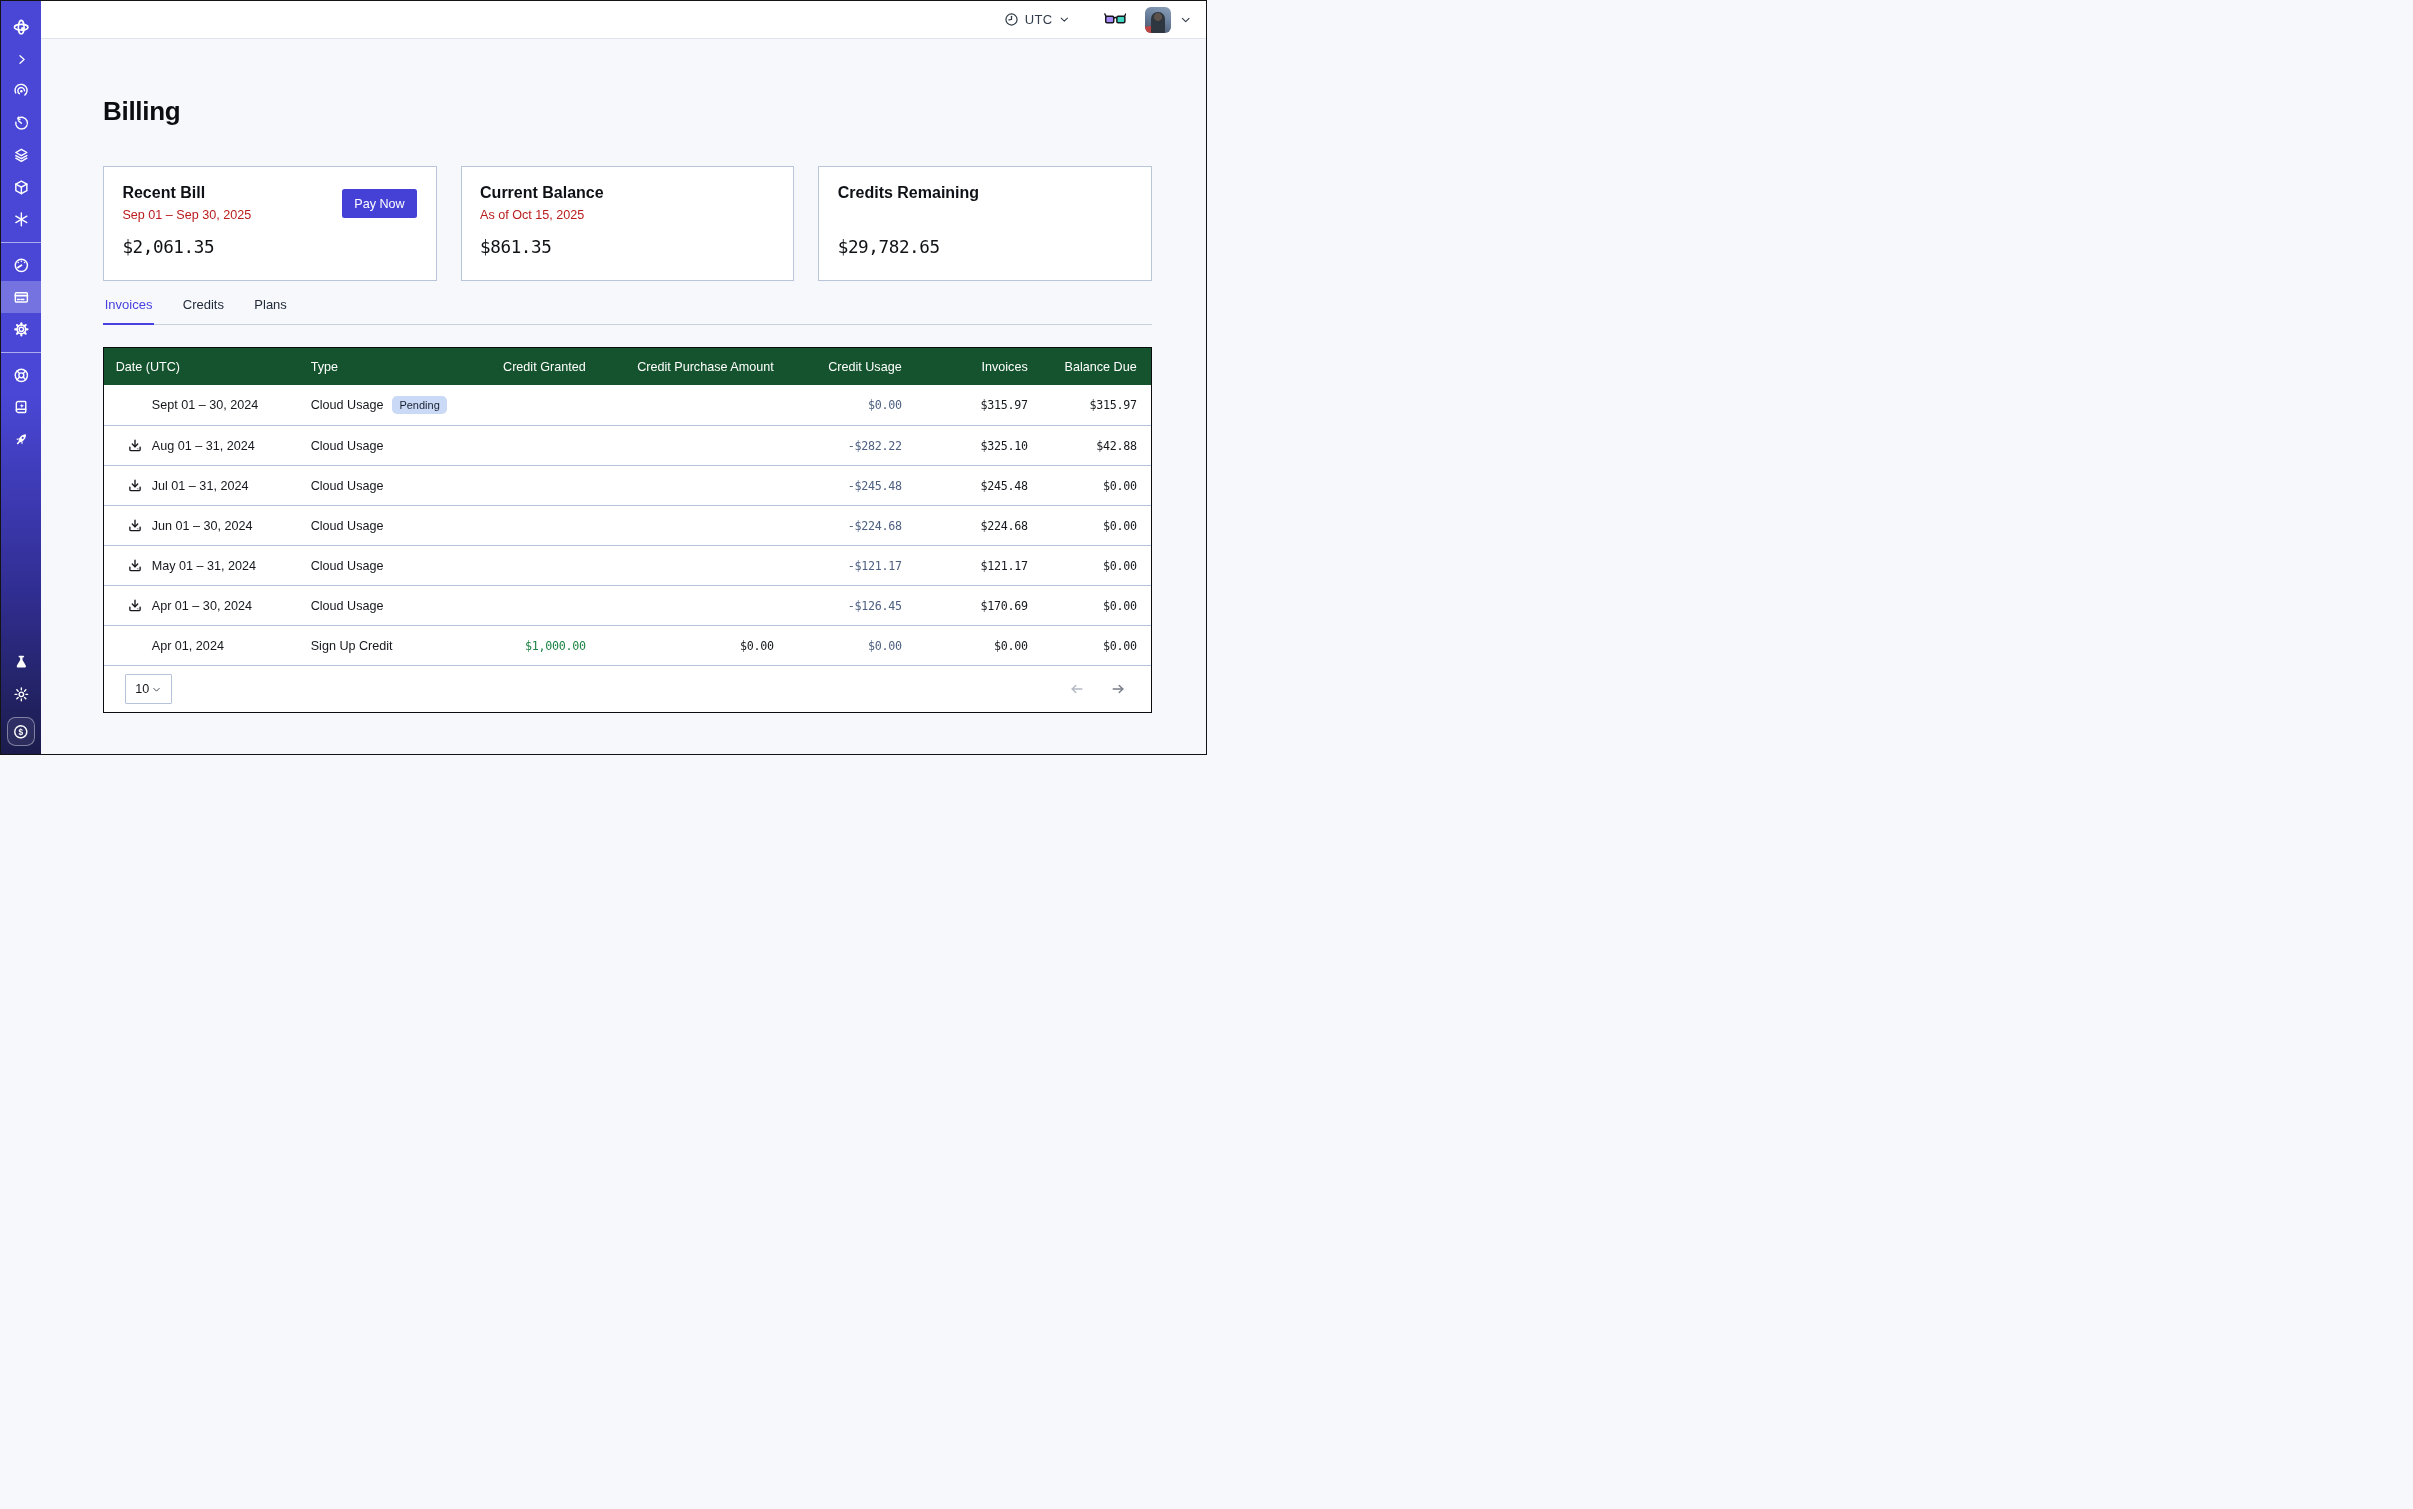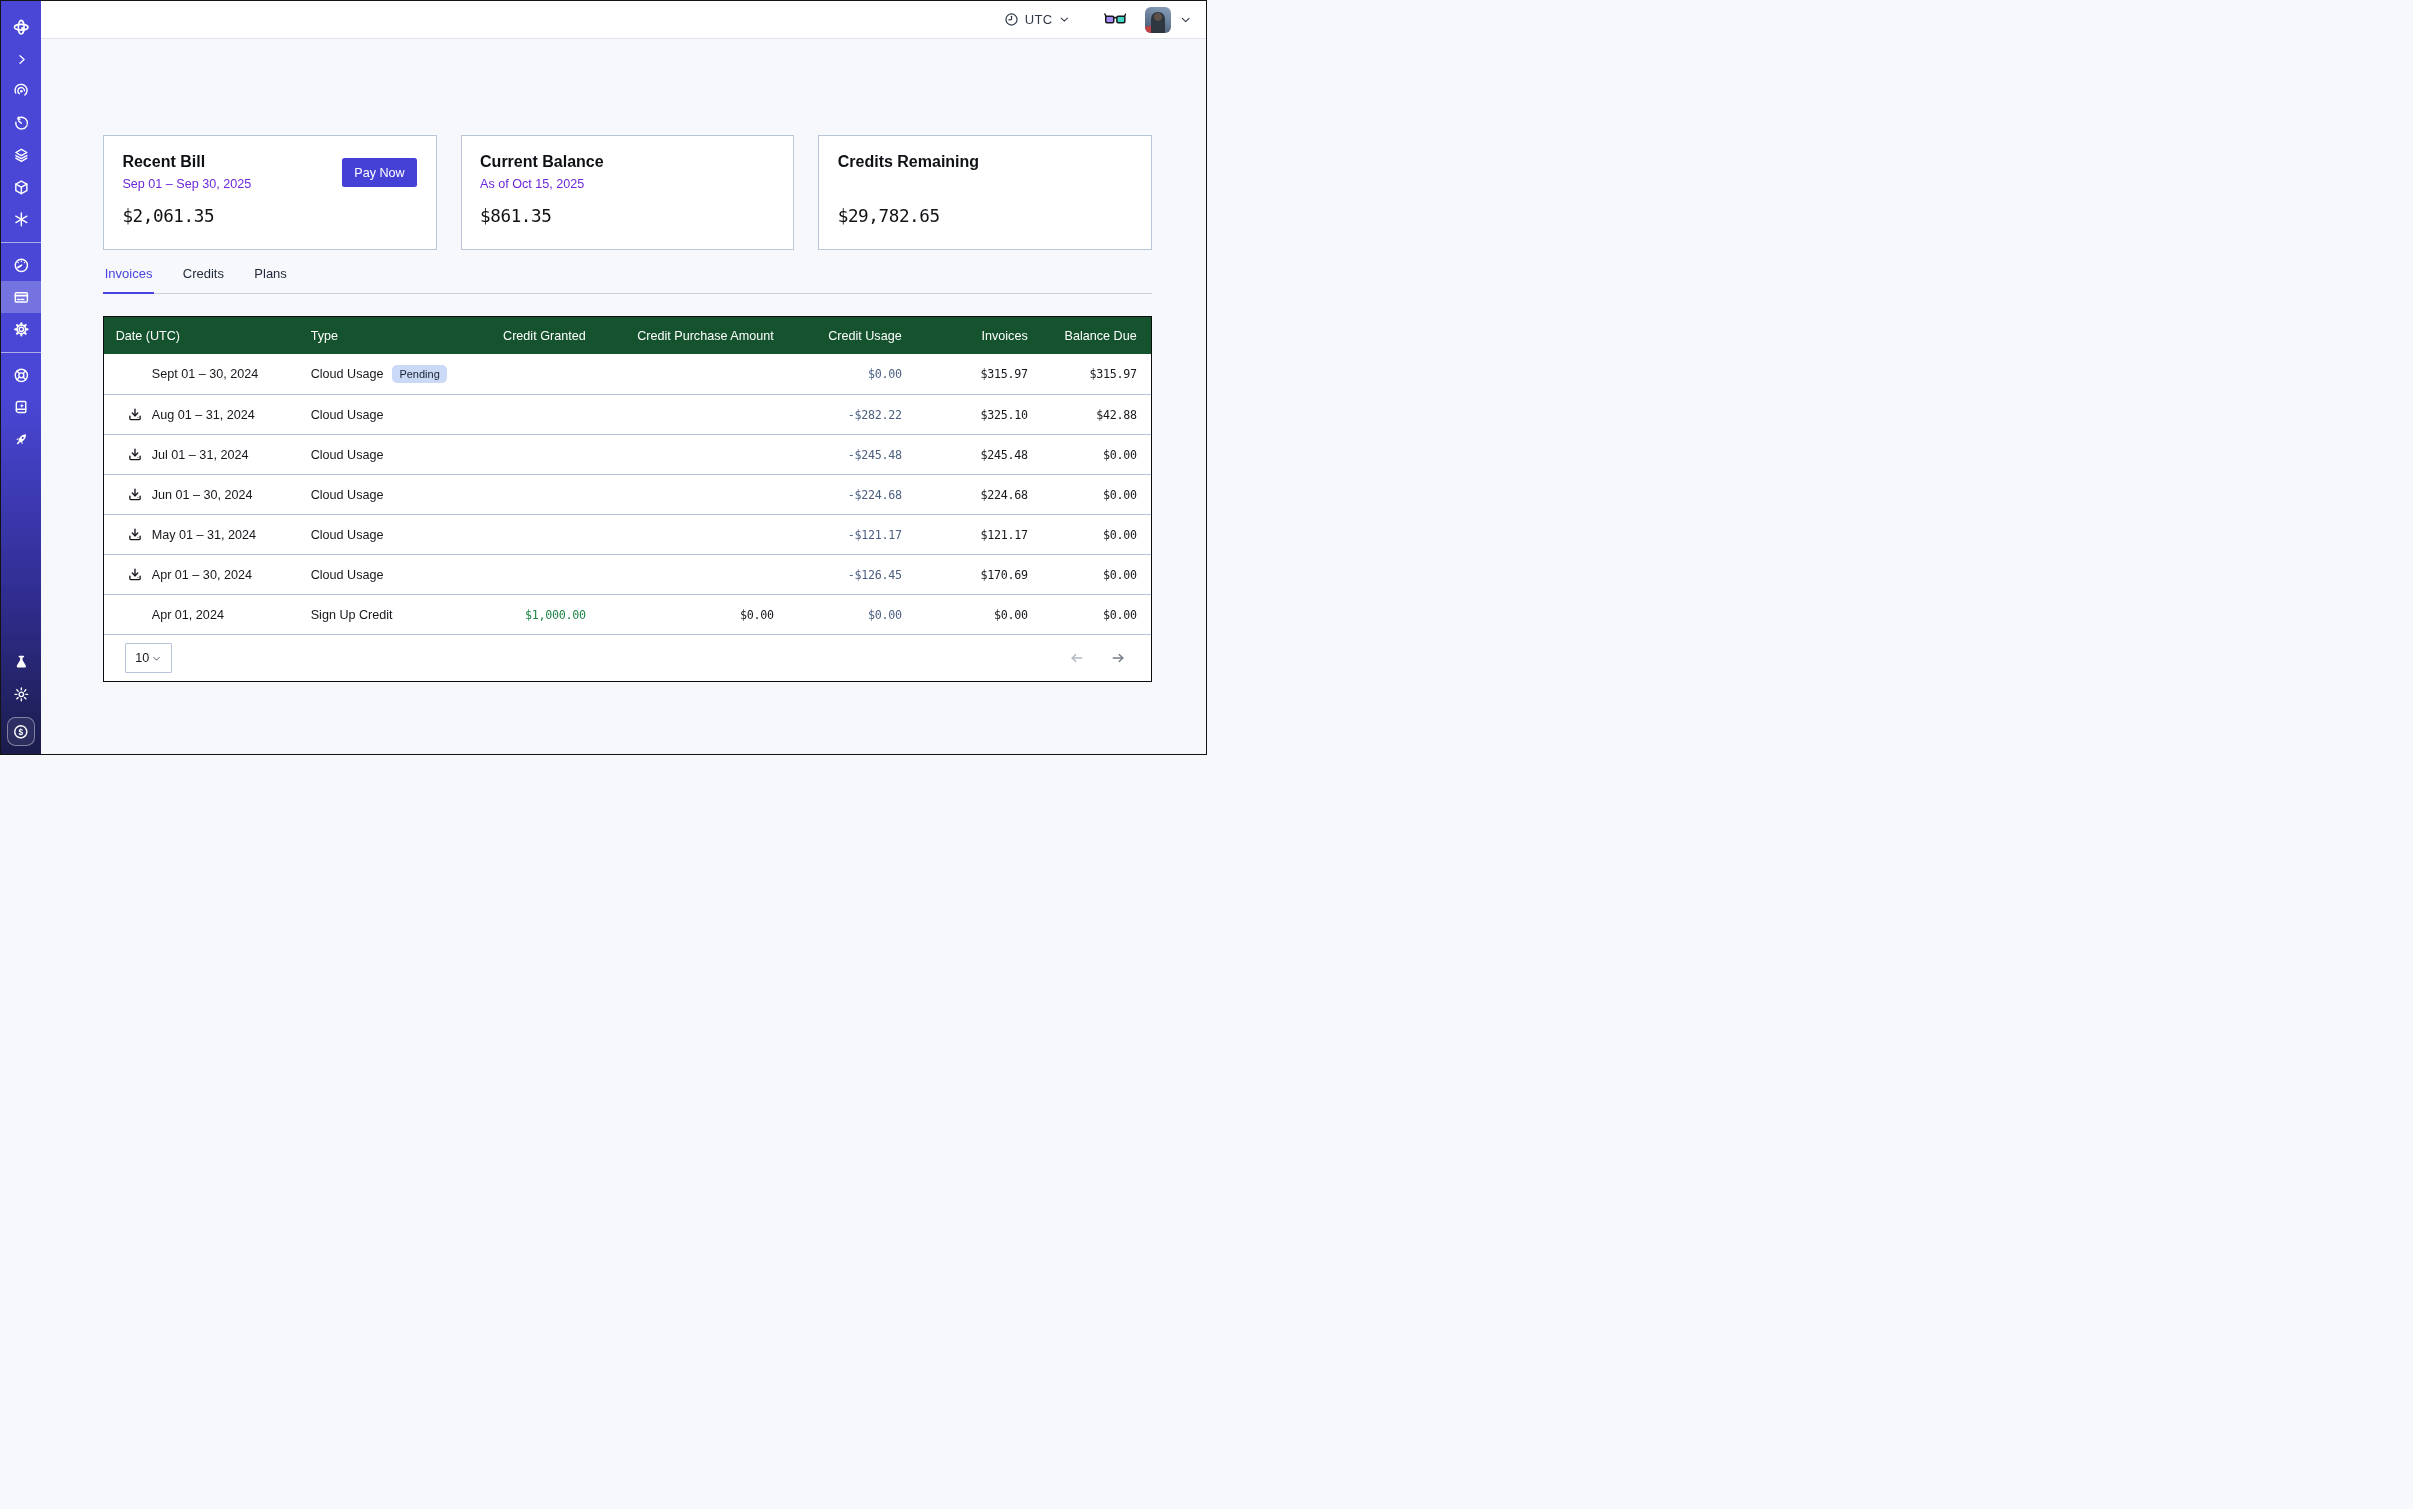--- a/index.html
+++ b/index.html
@@ -38,21 +38,21 @@
     border-radius:6.7px 6.7px 2.5px 2.5px; }
 
   
   .content { flex:1; padding:57px 54px 0 62px; }
   h1.page-title { font-size:26px; font-weight:600; color:#0c0d10; letter-spacing:-0.3px; }
 
   .cards { display:flex; gap:24px; margin-top:39px; }
   .card { flex:1; height:115px; background:#fff; border:0.8px solid #b9c5d9; padding:16.7px 18.4px; position:relative; }
   .card-head { display:flex; justify-content:space-between; align-items:center; }
   .card-title { font-size:16px; font-weight:600; color:#0e1116; }
-  .card-sub { font-size:12.6px; color:#6d28d9; margin-top:5.9px; min-height:15px; }
+  .card-sub { font-size:12.6px; color:#b91c1c; margin-top:5.9px; min-height:15px; }
   .card-amount { font-family:"DejaVu Sans Mono", monospace; font-size:17.6px; color:#101215; margin-top:14.2px; letter-spacing:-0.4px; }
   .pay-btn { background:#4540d6; color:#fff; font-size:12.6px; font-family:"Liberation Sans",sans-serif;
     border:none; border-radius:2.5px; padding:7.5px 12.6px; cursor:pointer; margin-top:1.7px; }
 
   .tabs { display:flex; gap:27px; margin-top:10px; border-bottom:1.3px solid #c8d1de; }
   .tab { font-size:13px; color:#212b3b; padding:5px 1.7px 11px; cursor:pointer; position:relative; top:1.3px; }
   .tab.active { color:#4842e0; font-weight:500; border-bottom:2.5px solid #4842e0; }
 
   
   .inv-table { margin-top:22px; background:#fff; border:1.7px solid #0b0c0e; }
@@ -258,20 +258,21 @@
       <div class="top-gap2"></div>
       <div class="avatar"></div>
       <div style="cursor:pointer;display:flex;align-items:center;">
         <svg width="13.4" height="13.4" viewBox="0 0 20 20" class="ic-dark">
           <polyline points="5,8 10,13 15,8"></polyline>
         </svg>
       </div>
     </header>
 
     <main class="content">
+      <h1 class="page-title">Billing</h1>
 
       <section class="cards">
         <div class="card">
           <div class="card-head">
             <div>
               <div class="card-title">Recent Bill</div>
               <div class="card-sub">Sep 01 – Sep 30, 2025</div>
             </div>
             <button class="pay-btn">Pay Now</button>
           </div>

